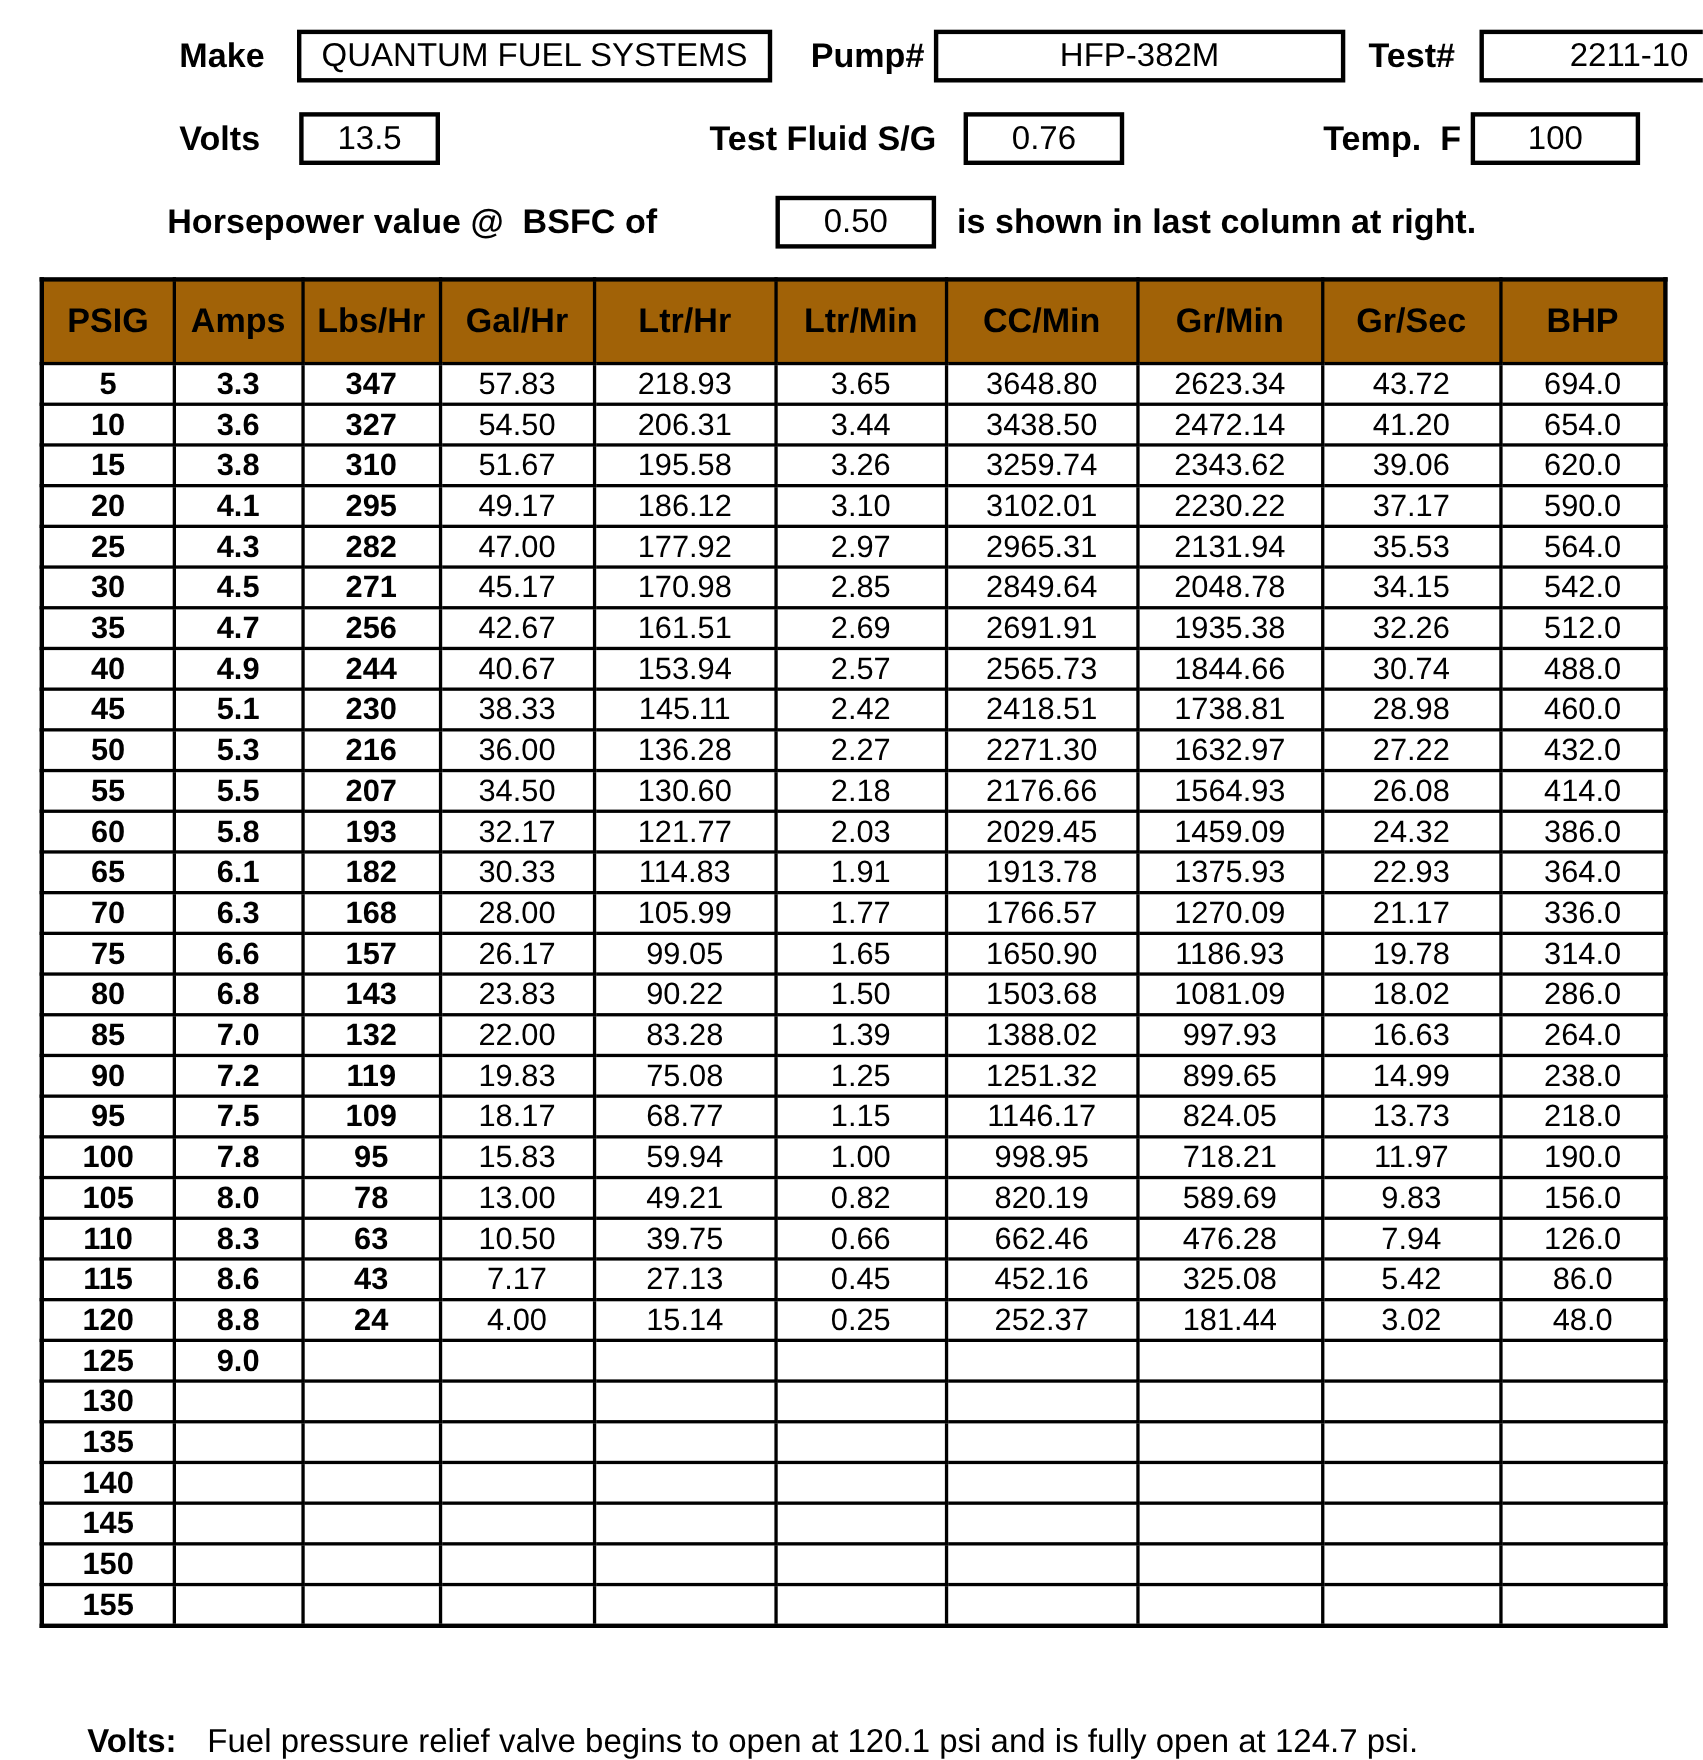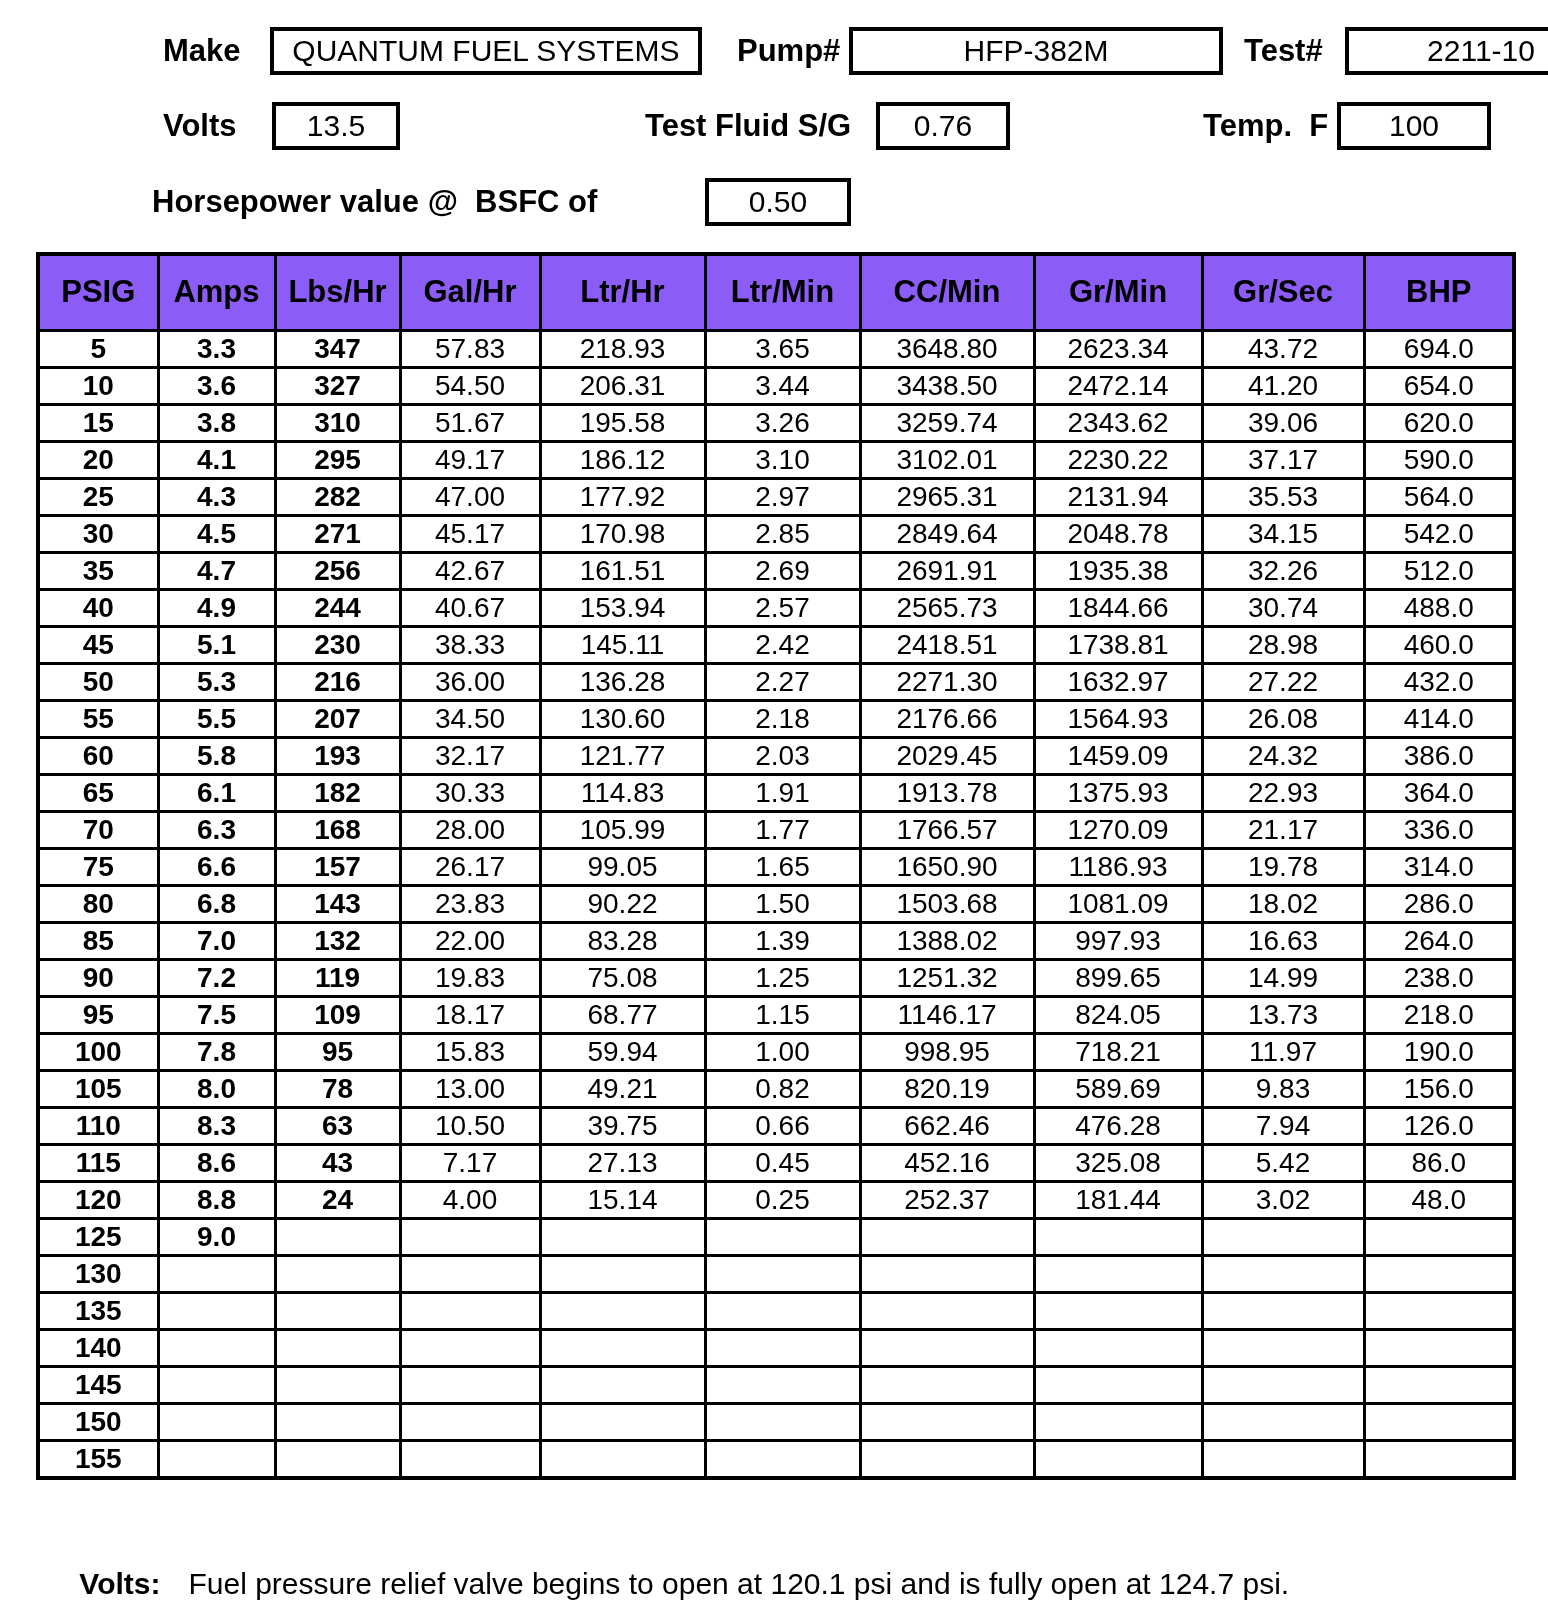--- a/index.html
+++ b/index.html
@@ -32,40 +32,40 @@
   #make-lbl  { left: 163px; }
   #make-box  { left: 270px; width: 432px; }
   #pump-lbl  { left: 737px; }
   #pump-box  { left: 849px; width: 374px; }
   #test-lbl  { left: 1244px; }
   #test-box  { left: 1345px; width: 229px; padding-left: 43px; }
 
   #volts-lbl { left: 163px; }
   #volts-box { left: 272px; width: 128px; }
   #sg-lbl    { left: 645px; width: 228px; }
-  #sg-box    { left: 876px; width: 134px; }
+  #sg-box    { left: 876px; width: 146px; }
   #temp-lbl  { left: 1203px; }
   #temp-box  { left: 1337px; width: 154px; }
 
   #bsfc-lbl    { left: 152px; }
   #bsfc-box    { left: 705px; width: 146px; }
   #bsfc-suffix { left: 870px; }
 
   
   table.flow {
     position: absolute; top: 252px; left: 36px; width: 1476px;
     border-collapse: collapse; table-layout: fixed;
     border: 4px solid #000;
   }
   table.flow th {
     border: 3px solid #000;
     height: 76px;
     font-size: 31px; font-weight: bold;
     text-align: center; vertical-align: middle;
-    background: #8b5cf6;
+    background: #a16207;
   }
   table.flow td {
     border: 3px solid #000;
     height: 34px;
     font-size: 28px; line-height: 34px;
     text-align: center; vertical-align: middle;
     background: #fff;
     overflow: hidden; white-space: nowrap;
   }
   table.flow td.bold { font-weight: bold; }
@@ -93,20 +93,21 @@
     <span class="box" id="volts-box">13.5</span>
     <span class="lbl" id="sg-lbl">Test Fluid S/G</span>
     <span class="box" id="sg-box">0.76</span>
     <span class="lbl" id="temp-lbl">Temp.  F</span>
     <span class="box" id="temp-box">100</span>
   </div>
 
   <div class="hrow r3">
     <span class="lbl" id="bsfc-lbl">Horsepower value @  BSFC of</span>
     <span class="box" id="bsfc-box">0.50</span>
+    <span class="lbl" id="bsfc-suffix">is shown in last column at right.</span>
   </div>
 
   <table class="flow">
     <colgroup>
       <col style="width:120px">
         <col style="width:117px">
         <col style="width:125px">
       <col style="width:140px">
         <col style="width:165px">
         <col style="width:155px">

